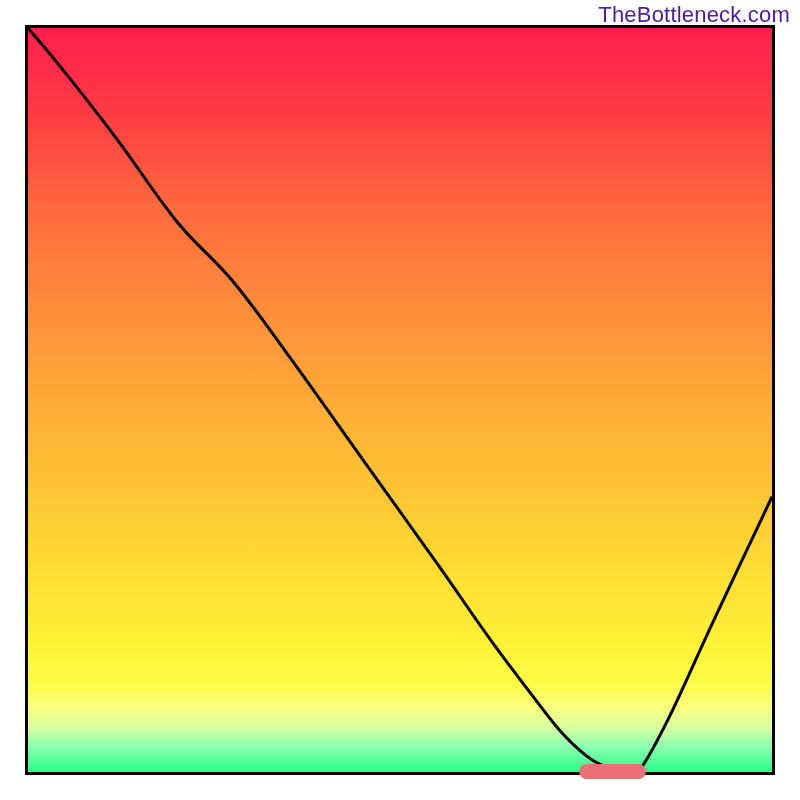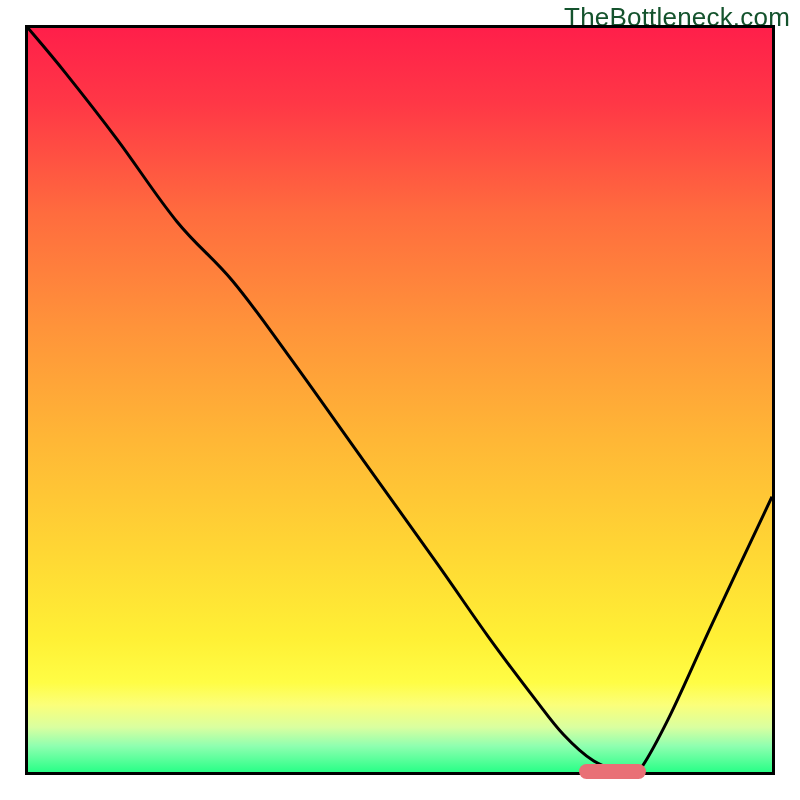--- a/index.html
+++ b/index.html
@@ -14,23 +14,23 @@
   .container {
     position: relative;
     width: 800px;
     height: 800px;
     background: #ffffff;
   }
   .watermark {
     position: absolute;
     top: 2px;
     right: 10px;
-    font-size: 26px;
+    font-size: 22px;
     font-weight: 500;
-    color: #14532d;
+    color: #4c1d95;
     letter-spacing: 0.2px;
   }
   .plot-area {
     position: absolute;
     left: 25px;
     top: 25px;
     width: 750px;
     height: 750px;
     box-sizing: border-box;
     border: 3px solid #000000;

